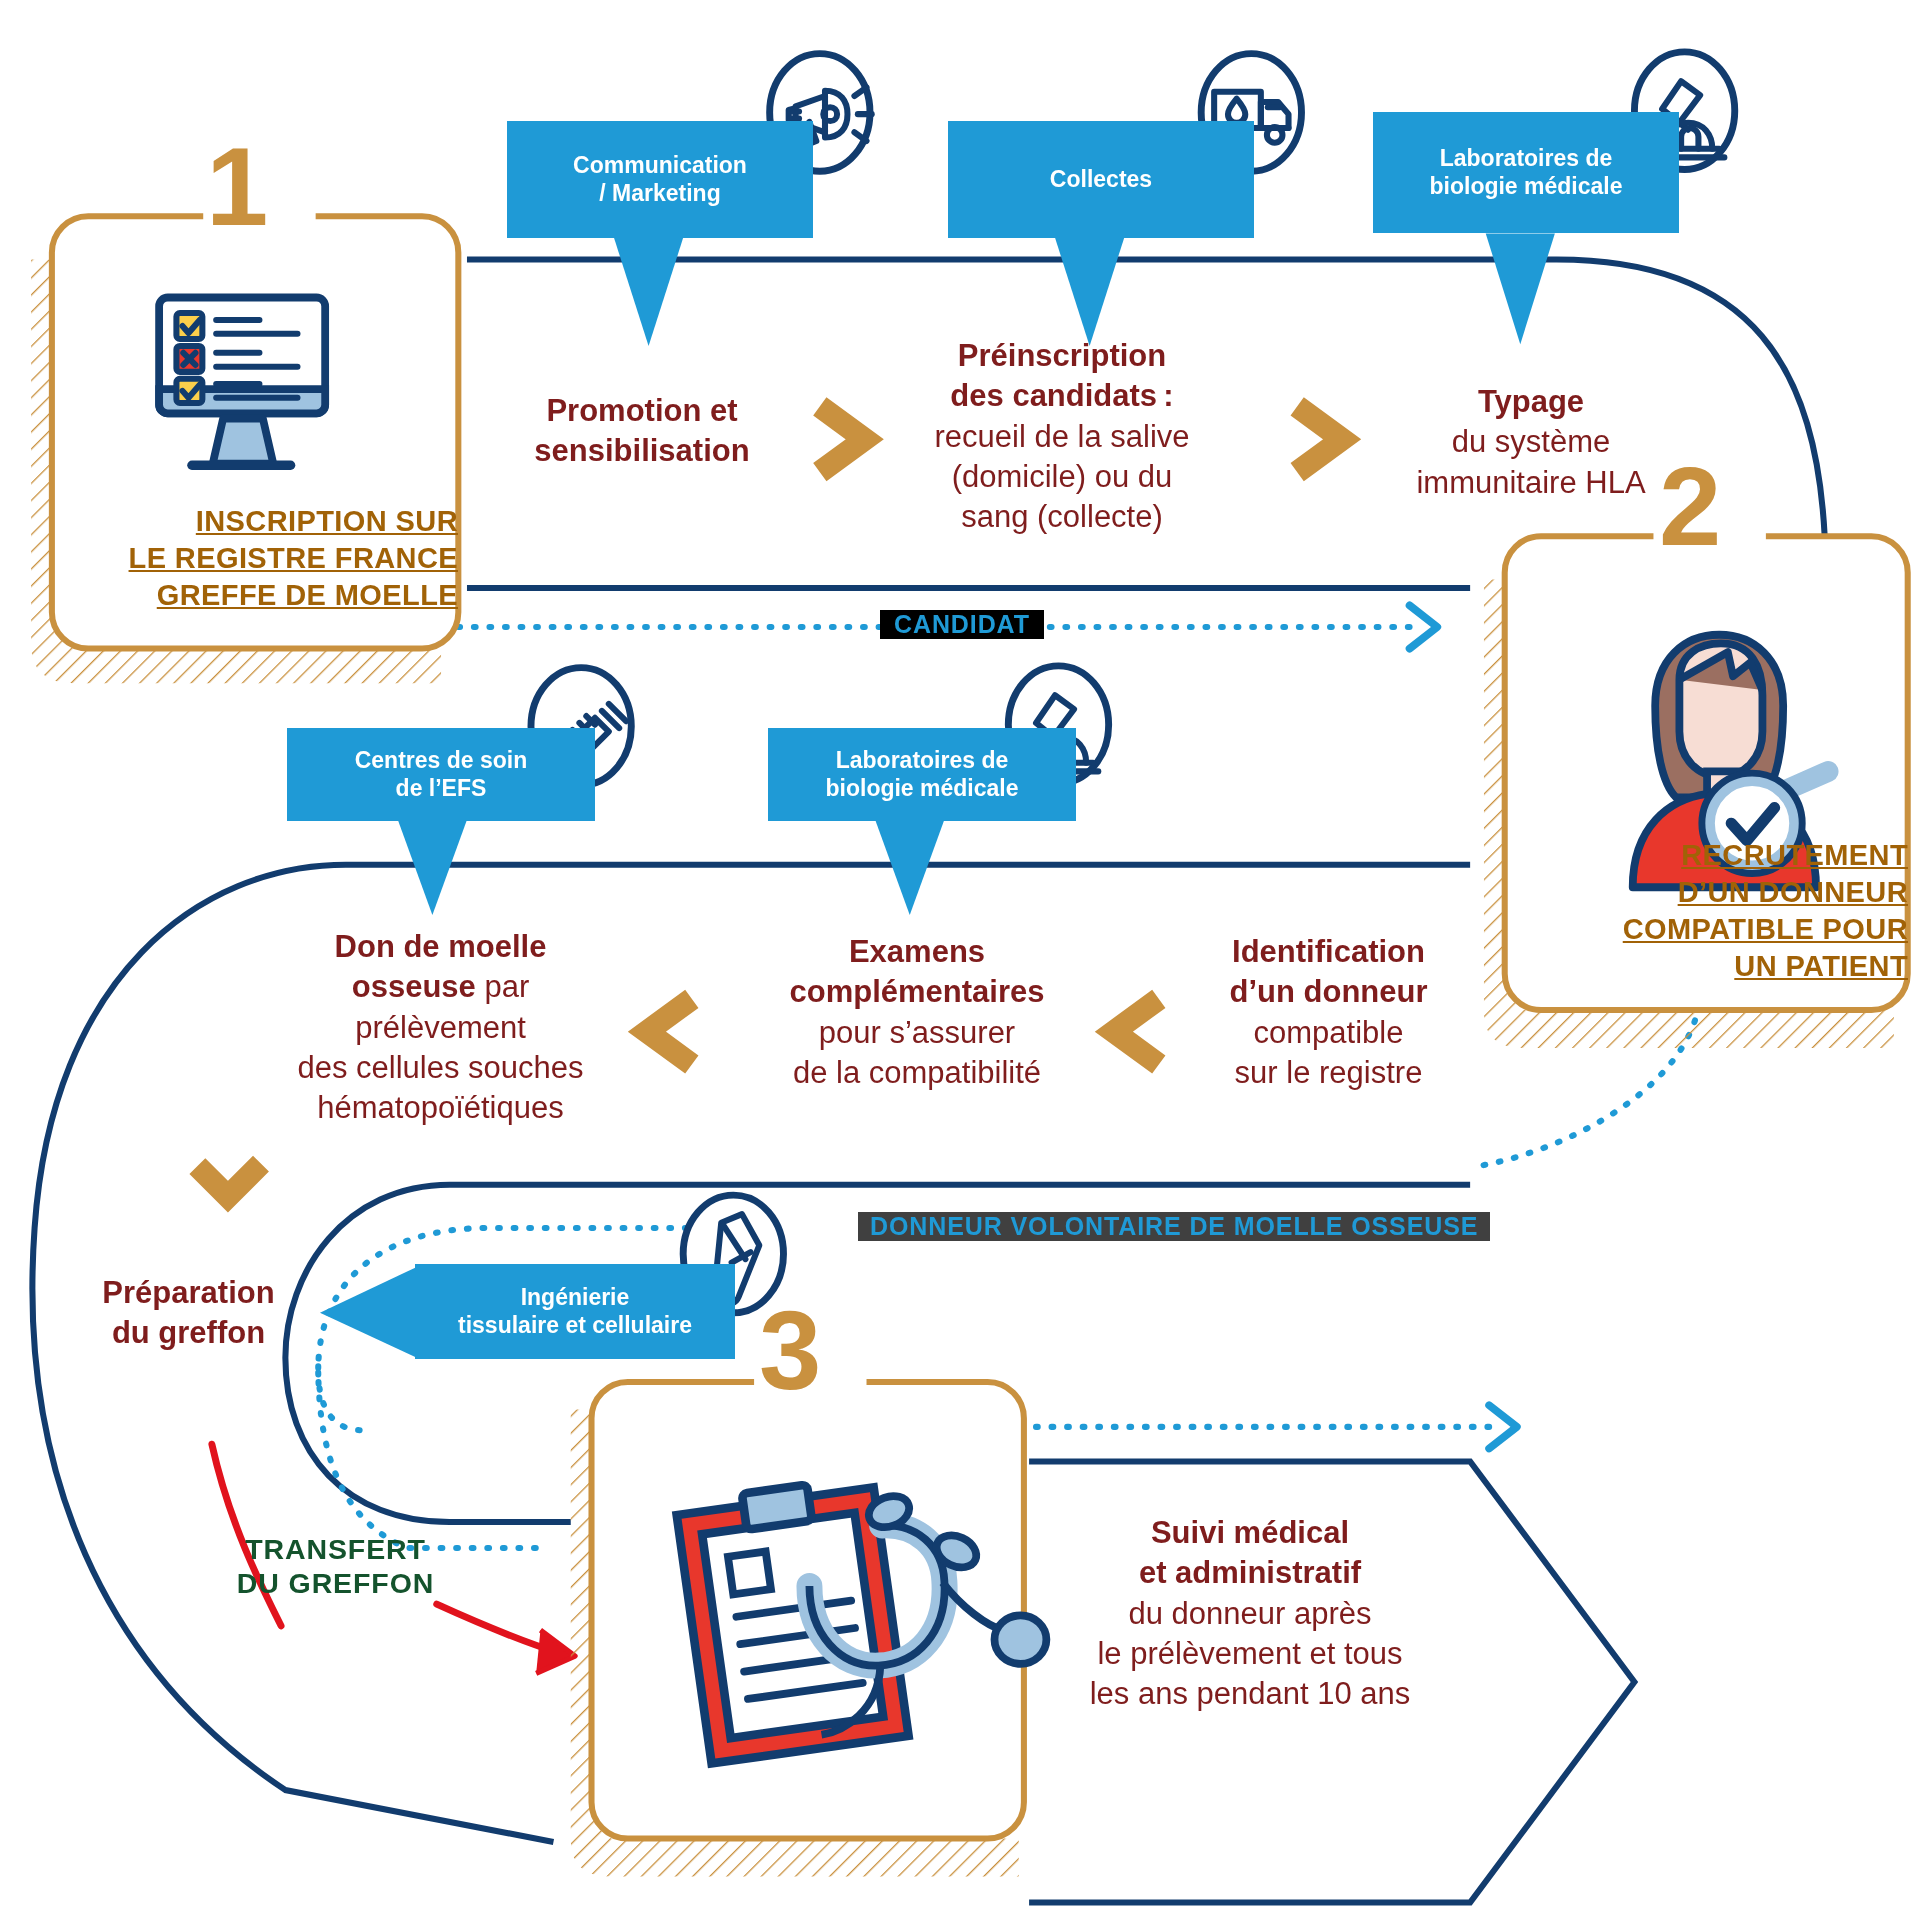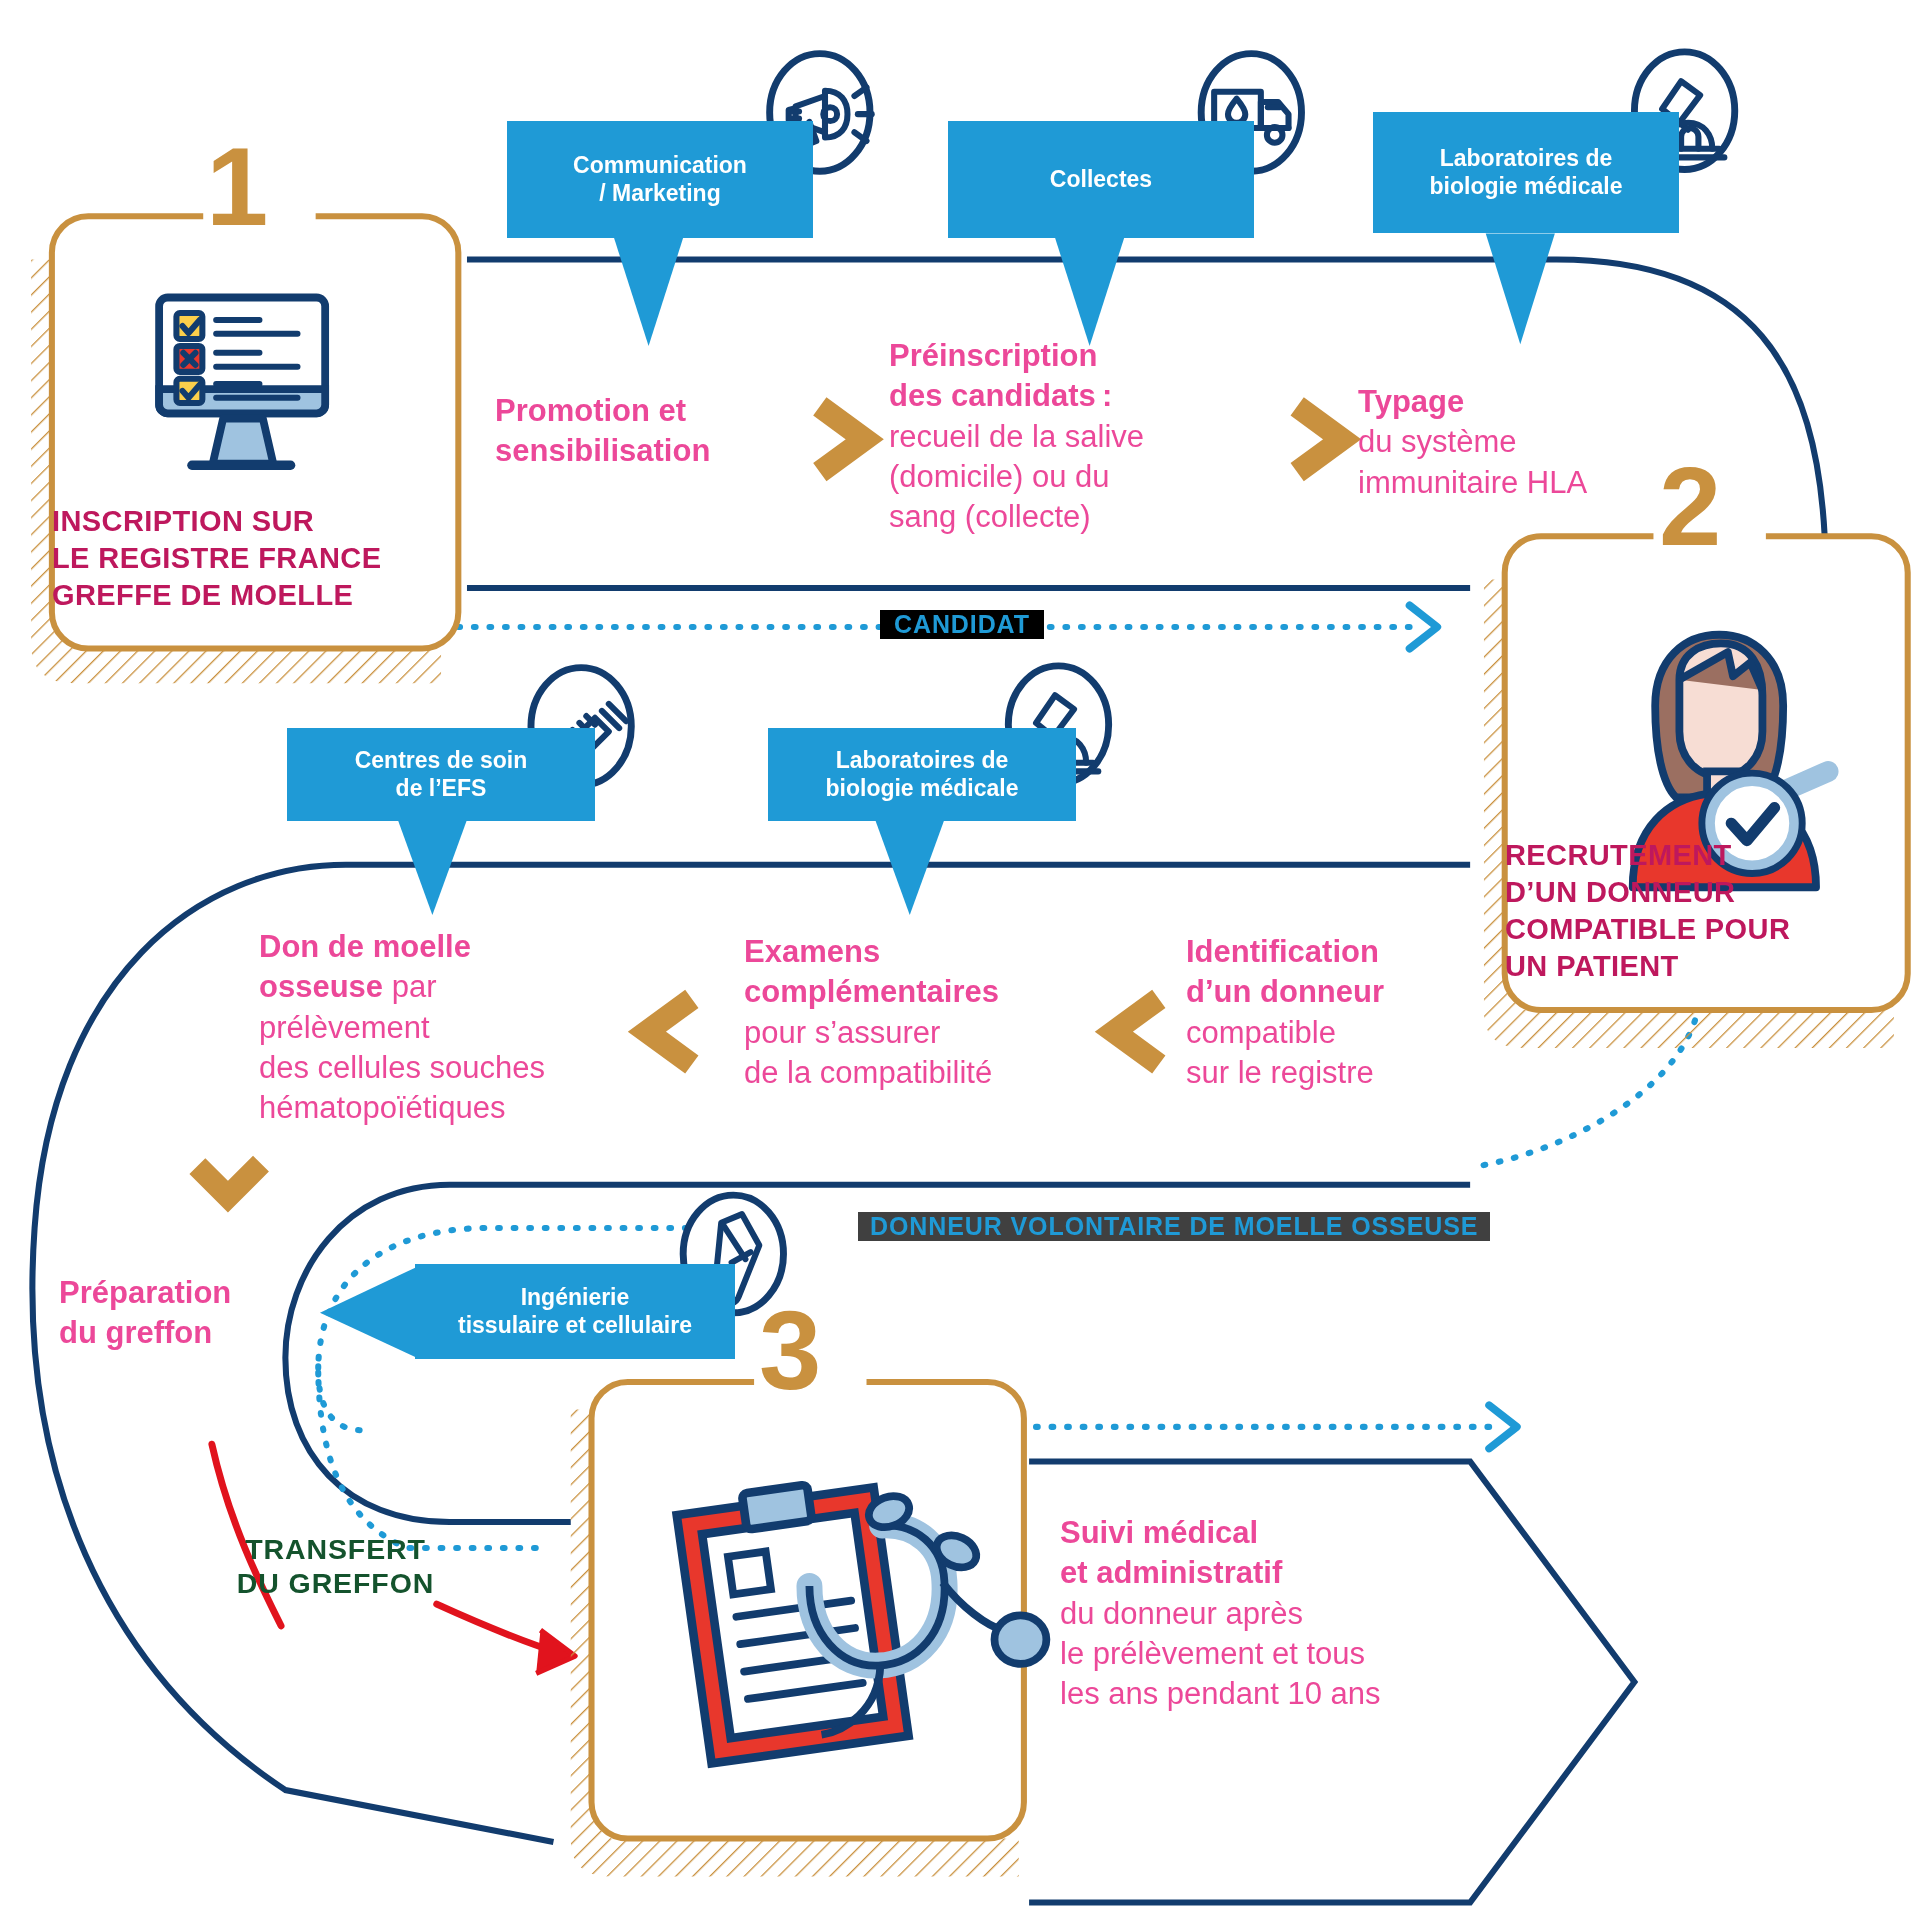--- a/index.html
+++ b/index.html
@@ -3,29 +3,29 @@
 <meta charset="utf-8">
 <style>
   html,body{margin:0;padding:0;background:#ffffff;}
   body{width:1925px;height:1925px;position:relative;overflow:hidden;
        font-family:"Liberation Sans","DejaVu Sans",sans-serif;}
   #stage{position:absolute;left:0;top:0;width:1925px;height:1925px;}
   svg.layer{position:absolute;left:0;top:0;width:1925px;height:1925px;overflow:visible;}
   .bold{font-weight:bold;}
 
   
-  .step-title{color:#be185d;font-weight:bold;letter-spacing:0.4px;text-align:left;}
+  .step-title{color:#a16207;font-weight:bold;letter-spacing:0.4px;text-align:right;text-decoration:underline;}
 
   
   .callout{position:absolute;background:#1f9ad6;color:#fff;font-weight:bold;
            text-align:center;display:flex;align-items:center;justify-content:center;
            line-height:1.2;}
   .callout span{display:block;}
 
-  .flowtext{position:absolute;text-align:left;color:#ec4899;}
+  .flowtext{position:absolute;text-align:center;color:#7f1d1d;}
   .flowtext b{font-weight:bold;}
 
   .pathlabel{position:absolute;color:#1f9ad6;font-weight:bold;letter-spacing:0.9px;
              white-space:nowrap;}
   .redlabel{position:absolute;color:#14532d;font-weight:bold;letter-spacing:0.9px;
             text-align:center;line-height:1.2;}
   .numbig{position:absolute;font-weight:bold;color:#c9913f;}
 </style>
 </head>
 <body>

